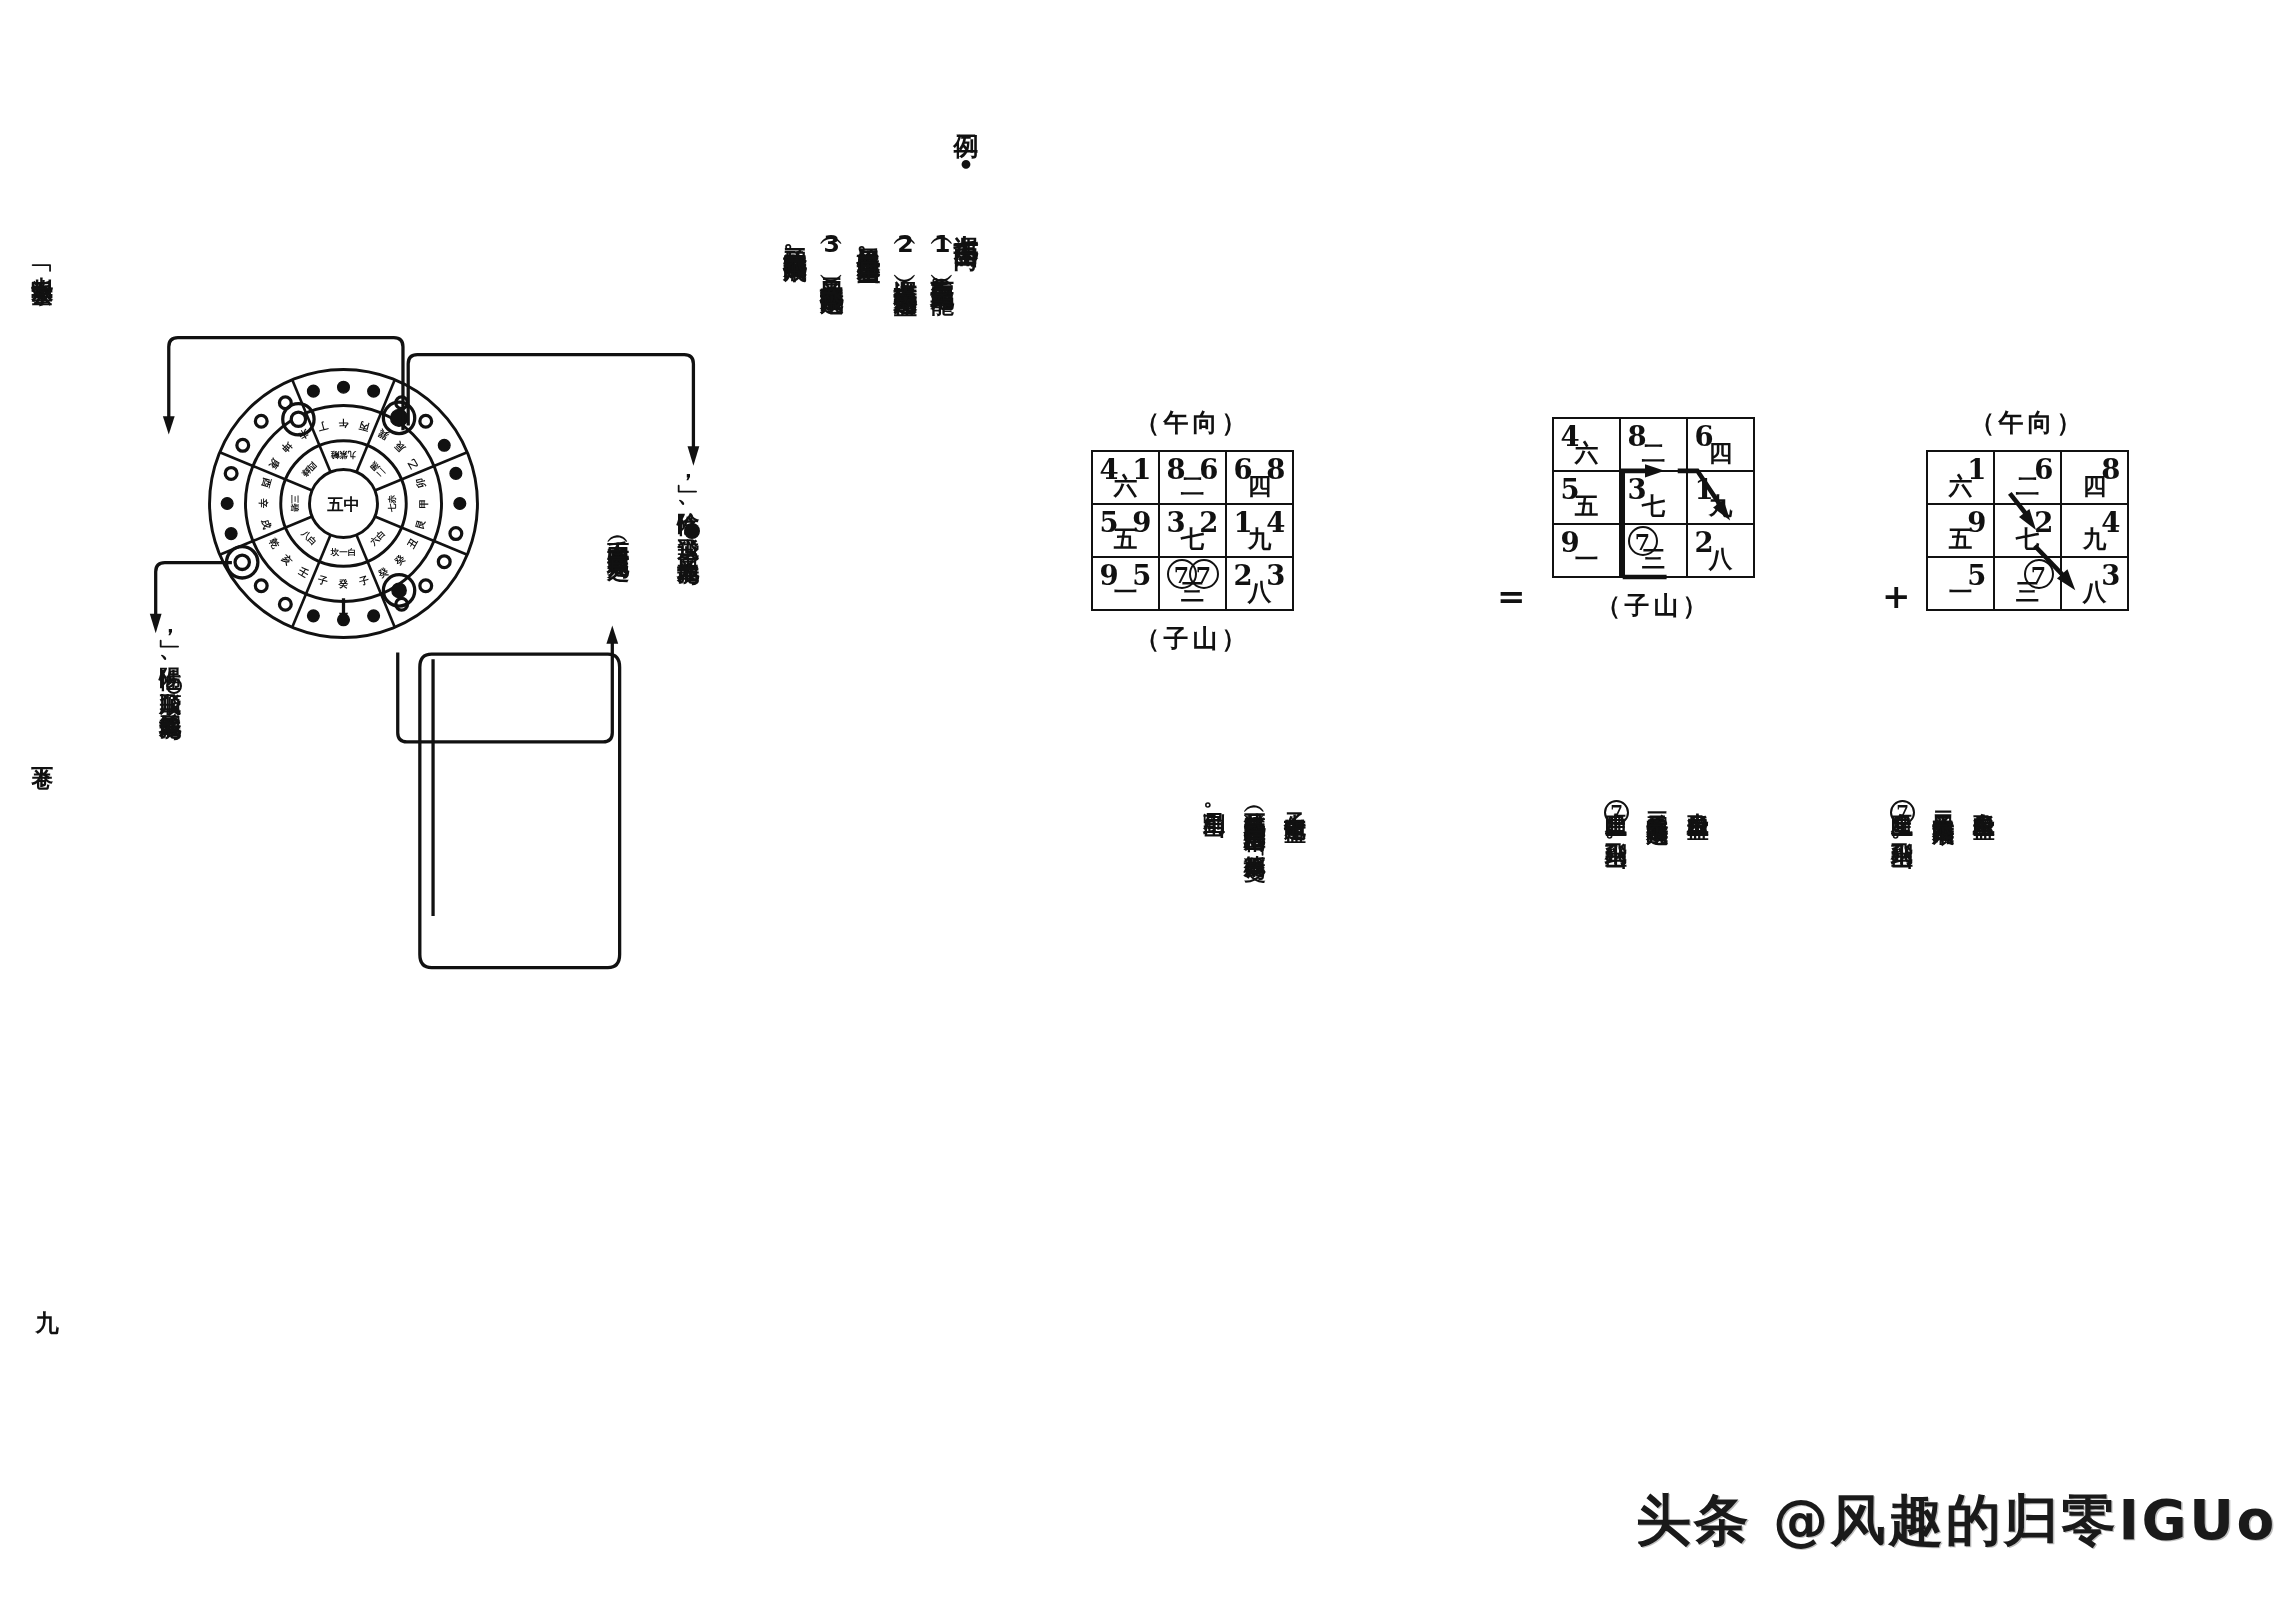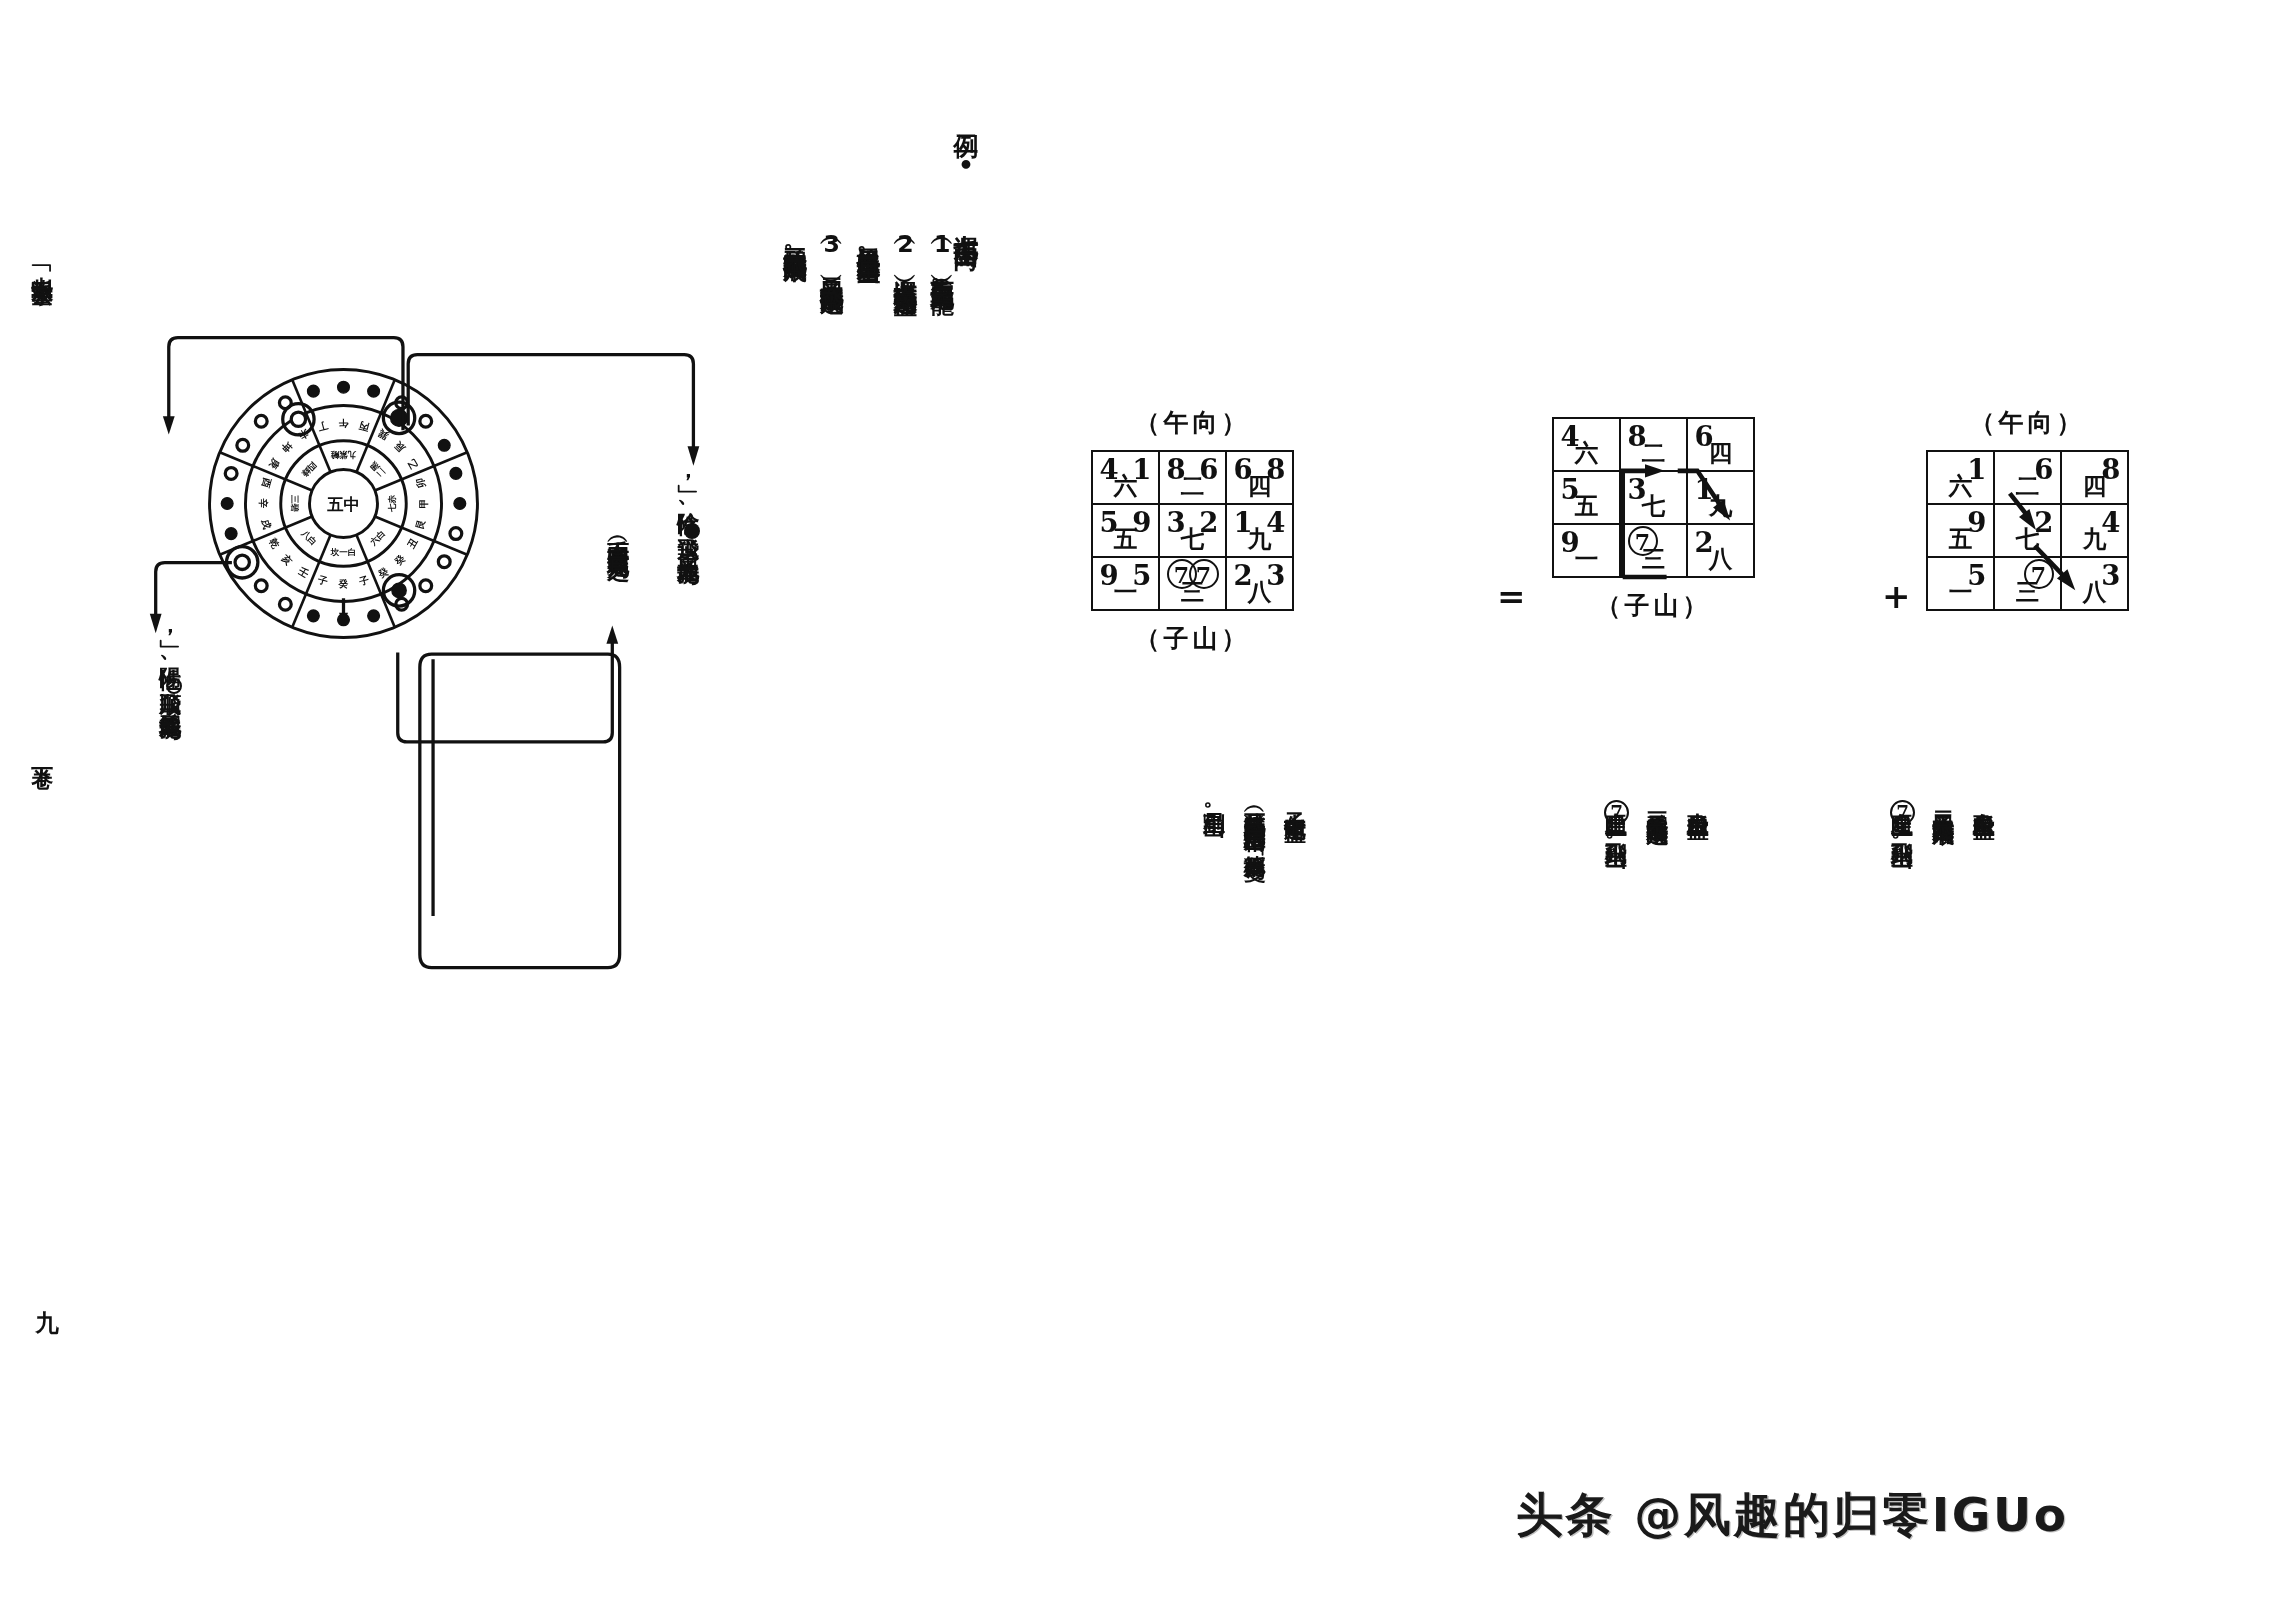--- a/index.html
+++ b/index.html
@@ -107,22 +107,22 @@
   #expl-c{left:1890px;top:795px;gap:17px;}
   #expl-c .vcol{font-size:22px;}
   .circ-in-text{
     display:inline-block;width:25px;height:25px;line-height:22px;text-align:center;
     border:2px solid #111;border-radius:50%;font-size:18.3px;font-weight:700;
     font-family:"DejaVu Serif","Liberation Serif",serif;box-sizing:border-box;
   }
 
   
   #watermark{
-    position:absolute;left:1516px;top:1484px;
-    font-size:47px;font-weight:700;color:#1a1a1a;letter-spacing:2.6px;
+    position:absolute;left:1636px;top:1484px;
+    font-size:55px;font-weight:700;color:#1a1a1a;letter-spacing:2.6px;
     font-family:"DejaVu Sans","Liberation Sans",sans-serif;
     white-space:nowrap;
     text-shadow:1.3px 1.3px 0 rgba(0,0,0,.25);
   }
 </style>
 </head>
 <body>
 
 <div class="page">
 

